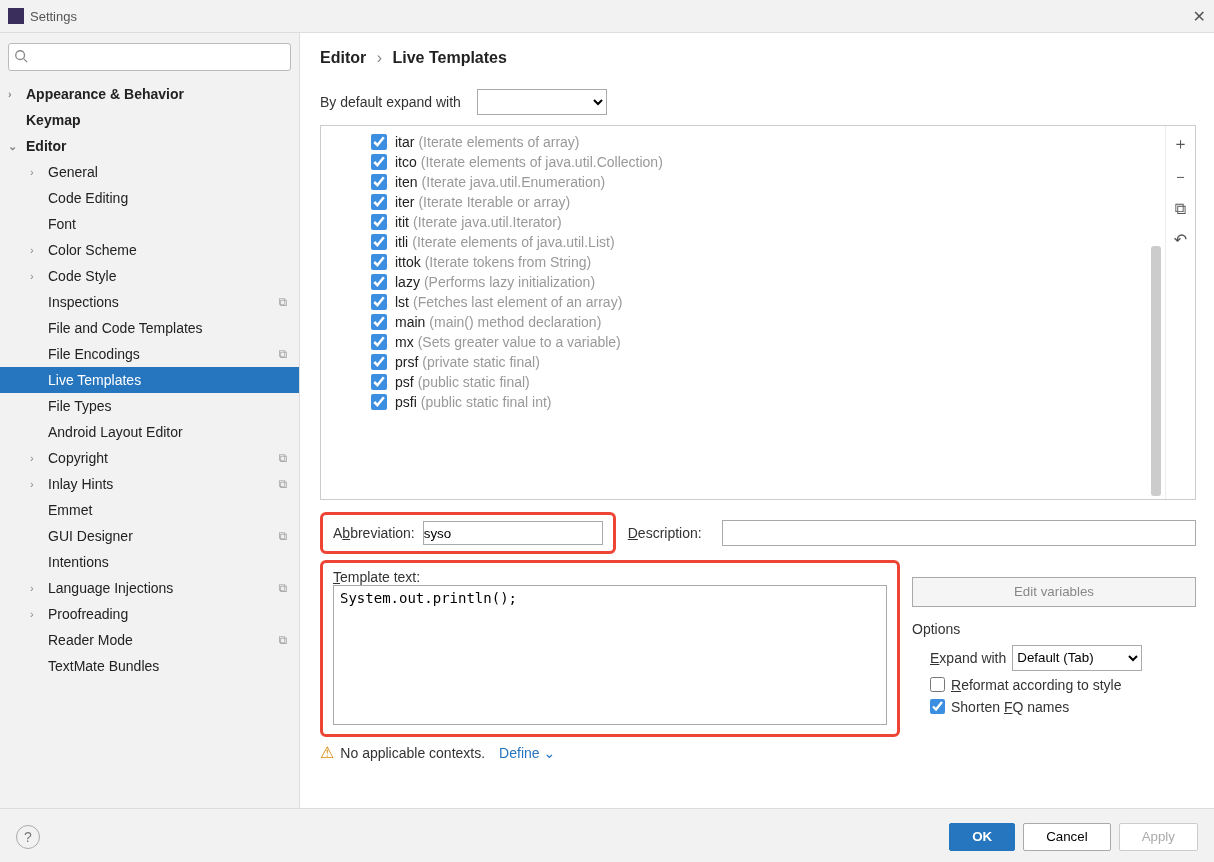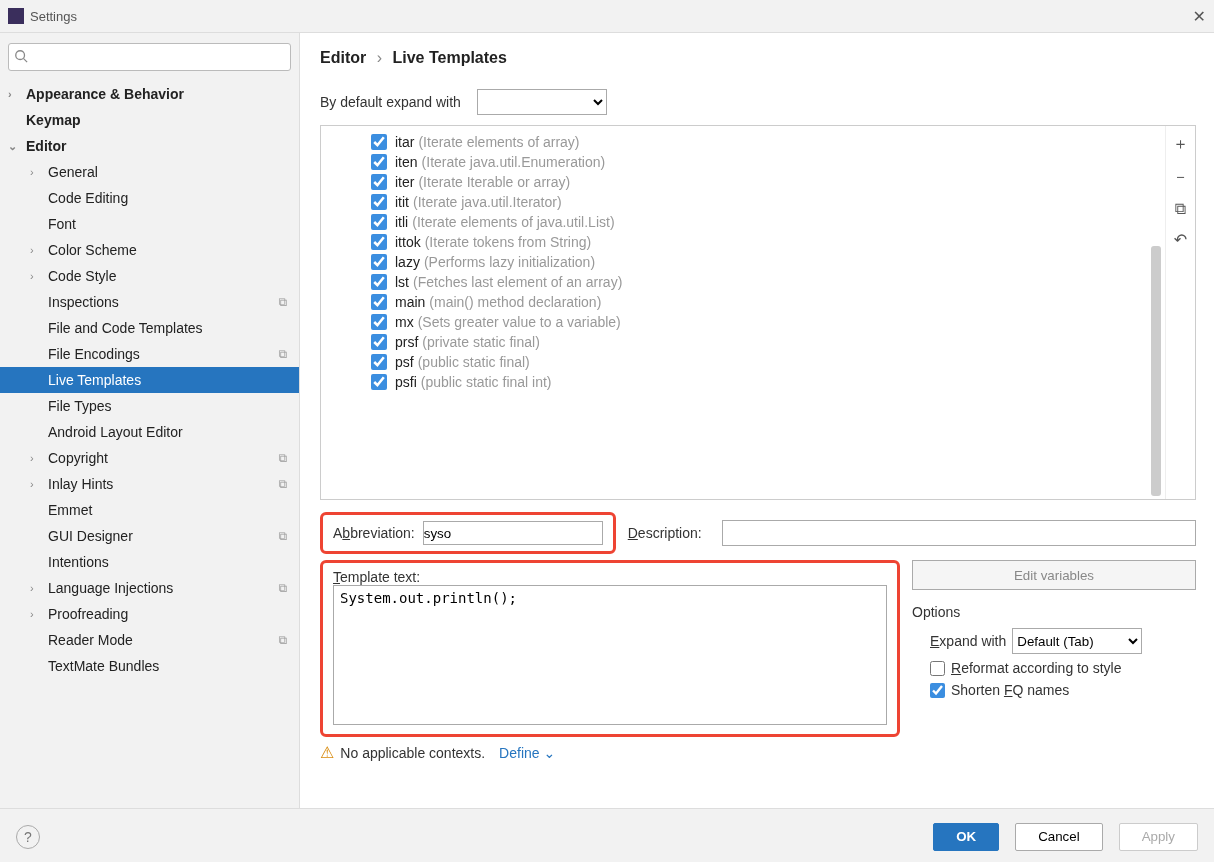--- a/index.html
+++ b/index.html
@@ -42,35 +42,35 @@
 .abbr-row { display: flex; align-items: center; margin-top: 12px; gap: 12px; }
 .abbr-group { border: 3px solid #e43; border-radius: 6px; padding: 6px 10px; display: flex; align-items: center; gap: 8px; }
 .abbr-group input { width: 180px; height: 24px; border: 1px solid #aaa; padding: 0 0; }
 .desc-group { display: flex; align-items: center; gap: 20px; flex: 1; }
 .desc-group input { flex: 1; height: 26px; border: 1px solid #aaa; padding: 0 6px; }
 
 .template-text-row { display: flex; gap: 12px; margin-top: 6px; }
 .template-text-group { border: 3px solid #e43; border-radius: 6px; padding: 6px 10px; width: 580px; }
 .template-text-group label { display: block; margin-bottom: 0; }
 .template-text-group textarea { width: 100%; height: 140px; border: 1px solid #aaa; font-family: "Consolas", monospace; font-size: 14px; padding: 4px 6px; resize: none; }
-.right-col { flex: 1; display: flex; flex-direction: column; }
+.right-col { flex: 1; display: flex; flex-direction: column; justify-content: center; }
 .edit-vars-btn { height: 30px; border: 1px solid #aaa; background: #f5f5f5; color: #888; cursor: default; margin-bottom: 14px; }
 .options-group { }
 .options-group .legend { color: #333; margin-bottom: 8px; }
 .options-group .row { display: flex; align-items: center; margin: 6px 0 6px 18px; gap: 6px; }
 .options-group select { height: 26px; width: 130px; border: 1px solid #aaa; background: #fff; }
 .options-group input[type=checkbox] { width: 15px; height: 15px; accent-color: #3b8ee0; }
 
 .contexts-row { display: flex; align-items: center; gap: 6px; margin-top: 6px; font-size: 14px; }
 .contexts-row .warn { color: #d88a0c; font-size: 16px; }
 .contexts-row .define { color: #2675bf; cursor: pointer; margin-left: 8px; }
 
 .footer { height: 56px; border-top: 1px solid #ddd; display: flex; align-items: center; padding: 0 16px; background: #f2f2f2; }
 .footer .help { width: 24px; height: 24px; border: 1px solid #aaa; border-radius: 50%; text-align: center; line-height: 22px; color: #777; cursor: pointer; }
-.footer .buttons { margin-left: auto; display: flex; gap: 16px; }
+.footer .buttons { margin-left: auto; display: flex; gap: 8px; }
 .footer button { height: 28px; padding: 0 22px; border: 1px solid #aaa; background: #fff; cursor: pointer; border-radius: 2px; }
 .footer button.primary { background: #2675bf; color: #fff; border-color: #2675bf; font-weight: bold; }
 .footer button.disabled { color: #aaa; border-color: #ccc; }
 
 .underlined { text-decoration: underline; text-decoration-color: inherit; }
 </style>
 </head>
 <body>
 
 <div class="titlebar">
@@ -195,20 +195,25 @@
 
     <div class="templates-box">
       <div class="templates-list" id="tpl-list">
         <div class="tpl-item">
             <input type="checkbox" checked="" style="">
             <span class="abbr">itar</span>
             <span class="desc"> (Iterate elements of array)</span>
           </div>
           <div class="tpl-item">
             <input type="checkbox" checked="" style="">
+            <span class="abbr">itco</span>
+            <span class="desc"> (Iterate elements of java.util.Collection)</span>
+          </div>
+          <div class="tpl-item">
+            <input type="checkbox" checked="" style="">
             <span class="abbr">iten</span>
             <span class="desc"> (Iterate java.util.Enumeration)</span>
           </div>
           <div class="tpl-item">
             <input type="checkbox" checked="" style="">
             <span class="abbr">iter</span>
             <span class="desc"> (Iterate Iterable or array)</span>
           </div>
           <div class="tpl-item">
             <input type="checkbox" checked="" style="">

